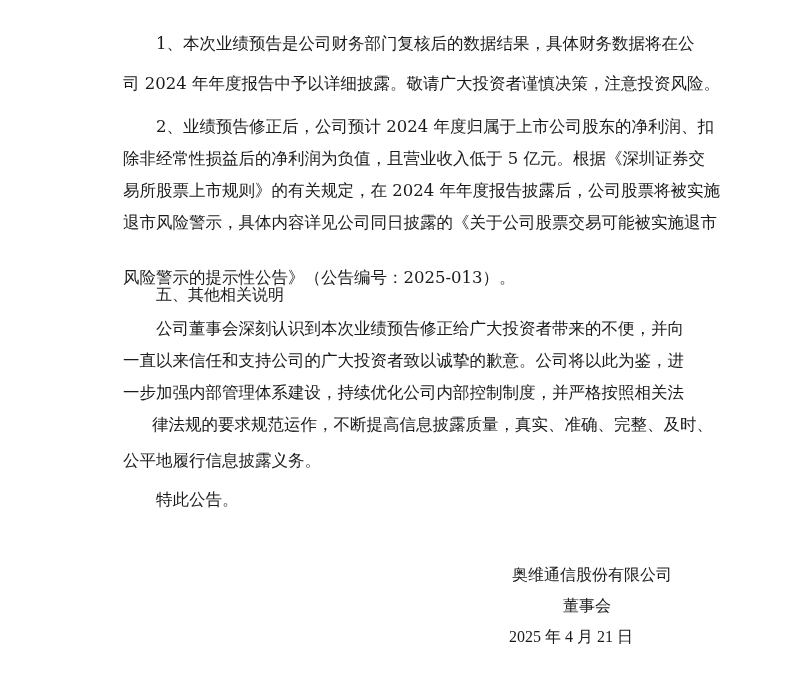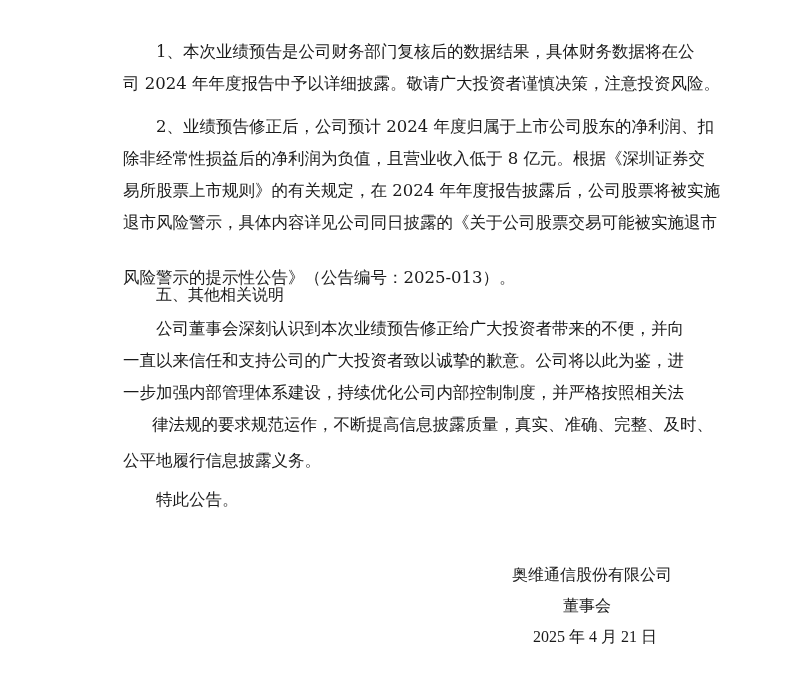--- a/index.html
+++ b/index.html
@@ -12,27 +12,27 @@
   .indent { padding-left: 33px; width: 515px; }
   .heading { font-family: "DejaVu Sans", "Liberation Sans", sans-serif; font-weight: normal; font-size: 16px; }
   .sig { position: absolute; height: 24px; line-height: 24px; font-size: 16px; white-space: nowrap; }
 </style>
 </head>
 <body>
 
 <div class="page">
 
   <div>
-    <div class="line indent" style="top:40px;">1、本次业绩预告是公司财务部门复核后的数据结果，具体财务数据将在公</div>
+    <div class="line indent" style="top:32px;">1、本次业绩预告是公司财务部门复核后的数据结果，具体财务数据将在公</div>
     <div class="line last" style="top:72px;">司 2024 年年度报告中予以详细披露。敬请广大投资者谨慎决策，注意投资风险。</div>
   </div>
 
   <div>
     <div class="line indent" style="top:115px;">2、业绩预告修正后，公司预计 2024 年度归属于上市公司股东的净利润、扣</div>
-    <div class="line" style="top:147px;">除非经常性损益后的净利润为负值，且营业收入低于 8 亿元。根据《深圳证券交</div>
+    <div class="line" style="top:147px;">除非经常性损益后的净利润为负值，且营业收入低于 5 亿元。根据《深圳证券交</div>
     <div class="line" style="top:179px;">易所股票上市规则》的有关规定，在 2024 年年度报告披露后，公司股票将被实施</div>
     <div class="line" style="top:211px;font-family:Liberation Serif, serif;">退市风险警示，具体内容详见公司同日披露的《关于公司股票交易可能被实施退市</div>
     <div class="line last" style="top:242px;margin-top:24px;">风险警示的提示性公告》（公告编号：2025-013）。</div>
   </div>
 
   <div class="line last heading indent" style="top:283px;">五、其他相关说明</div>
 
   <div>
     <div class="line indent" style="top:317px;">公司董事会深刻认识到本次业绩预告修正给广大投资者带来的不便，并向</div>
     <div class="line" style="top:349px;">一直以来信任和支持公司的广大投资者致以诚挚的歉意。公司将以此为鉴，进</div>
@@ -40,14 +40,14 @@
     <div class="line" style="top:413px;margin-left:29px;">律法规的要求规范运作，不断提高信息披露质量，真实、准确、完整、及时、</div>
     <div class="line last" style="top:449px;">公平地履行信息披露义务。</div>
   </div>
 
   <div class="line last indent" style="top:488px;">特此公告。</div>
 </div>
 
 <div>
   <div class="sig" style="top:563px; left:512px;">奥维通信股份有限公司</div>
   <div class="sig" style="top:594px; left:563px;">董事会</div>
-  <div class="sig" style="top:625px; left:533px; font-family: 'Liberation Serif', 'DejaVu Serif', serif;">2025 年 4 月 21 日</div>
+  <div class="sig" style="top:625px; left:509px; font-family: 'Liberation Serif', 'DejaVu Serif', serif;">2025 年 4 月 21 日</div>
 </div>
 
 </body></html>

